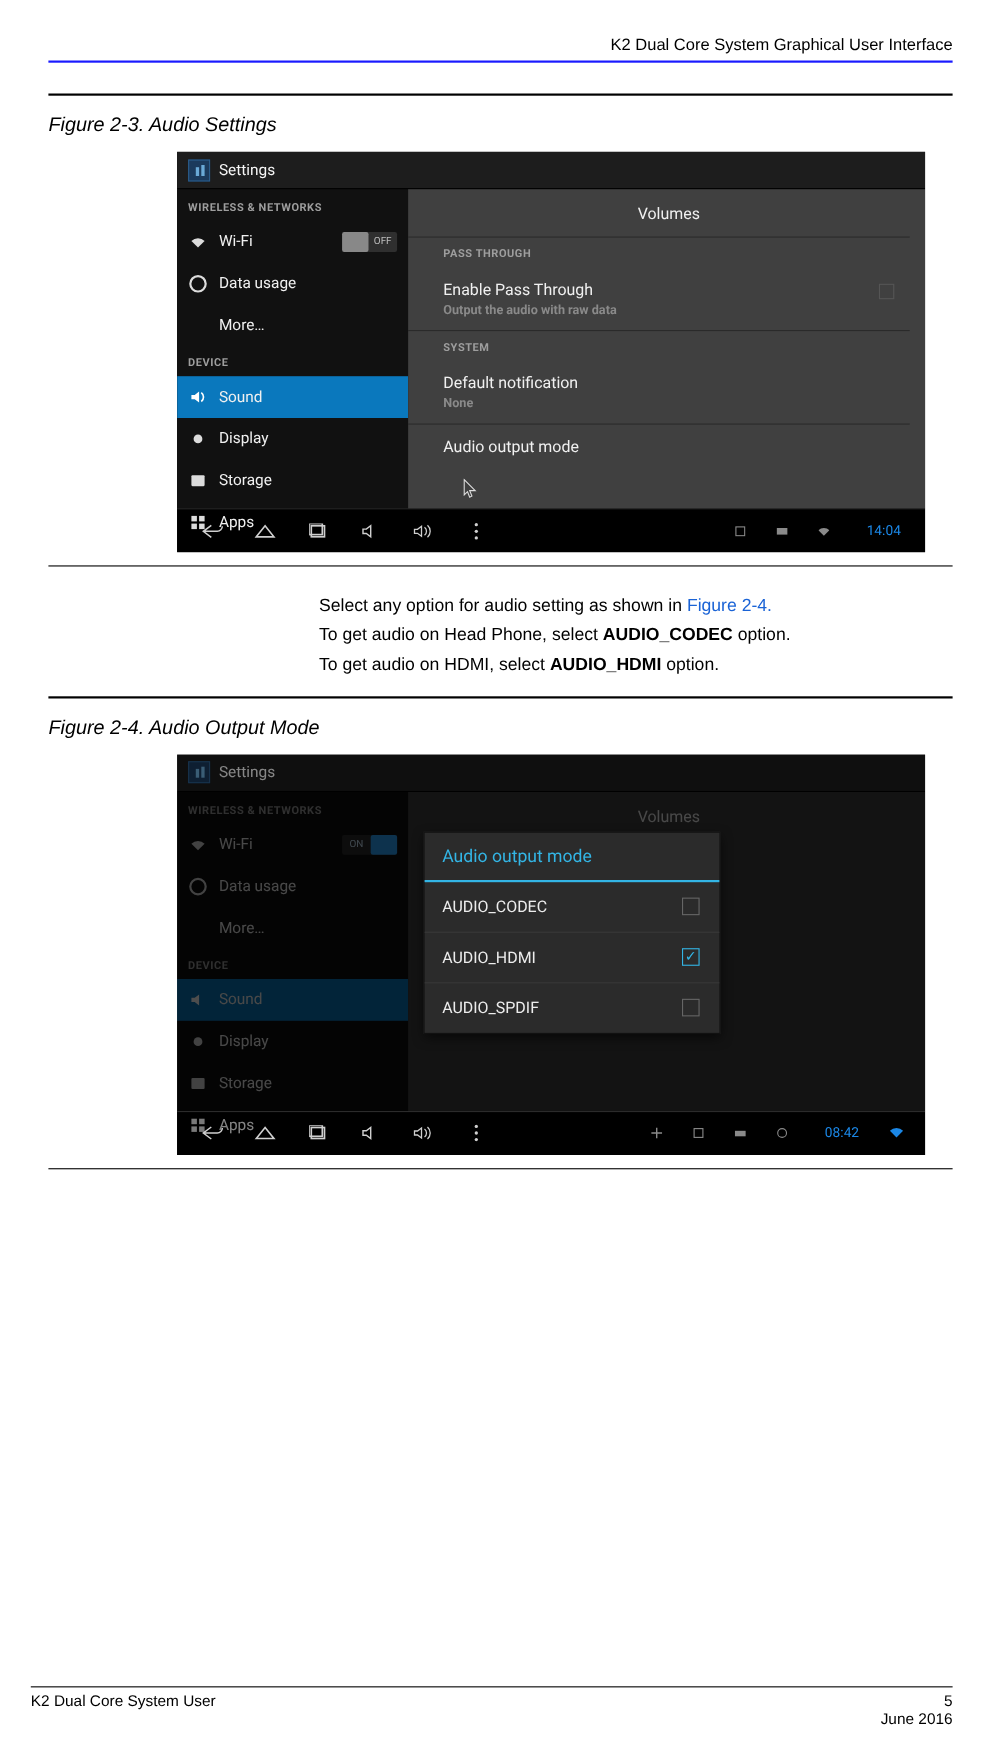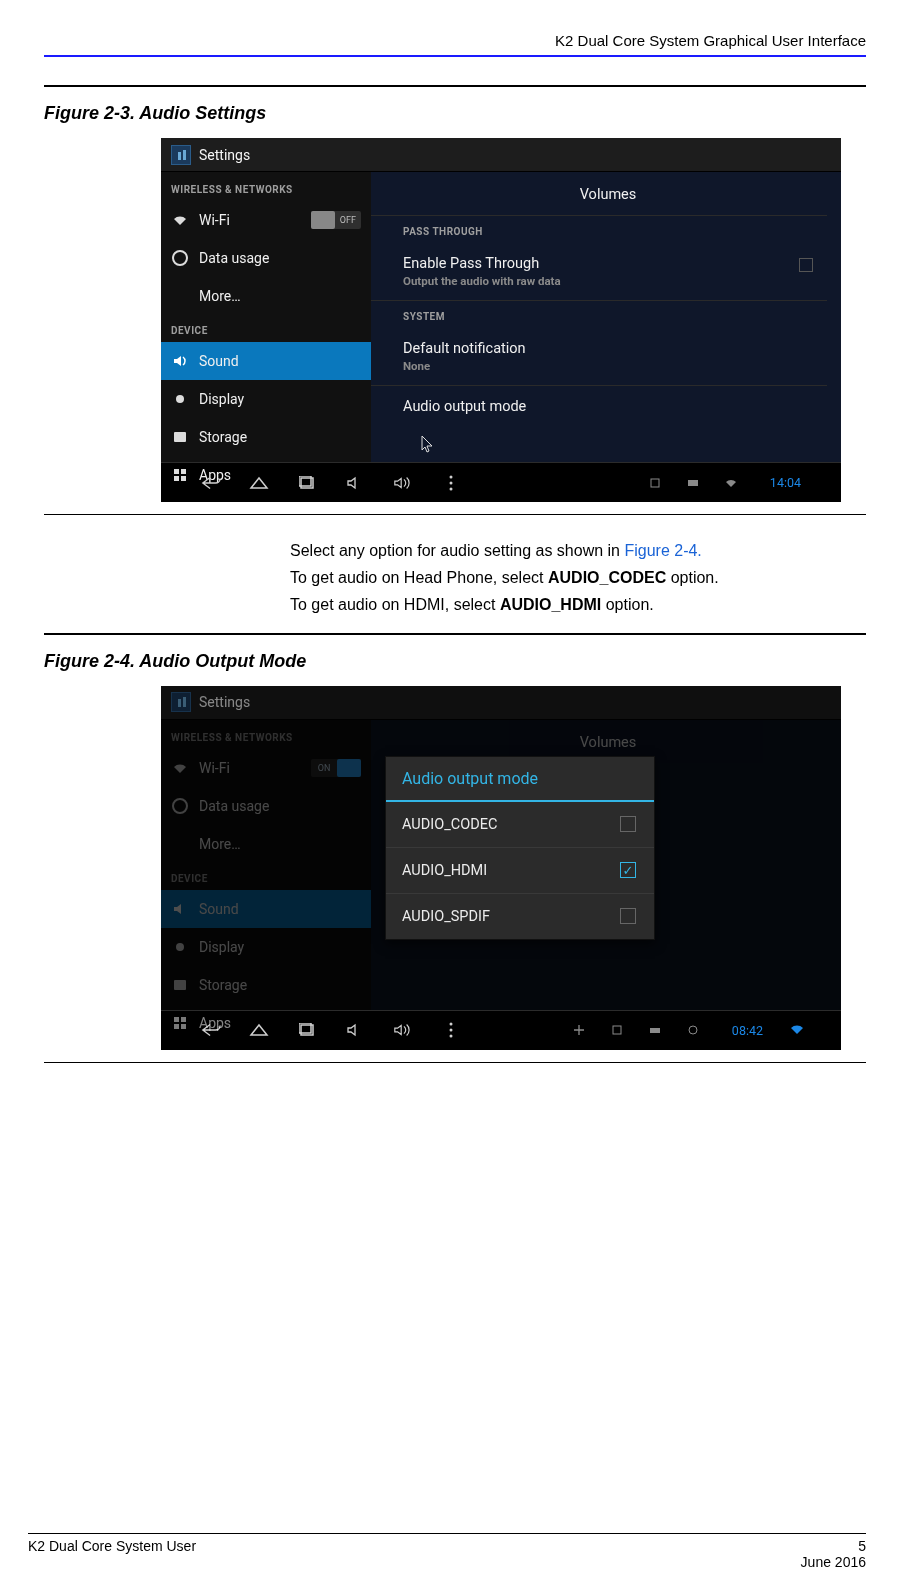--- a/index.html
+++ b/index.html
@@ -13,21 +13,21 @@
 
   
   .sec-row { display: flex; gap: 28px; margin-bottom: 8px; }
   .sec-title { font-size: 31px; font-weight: bold; white-space: nowrap; flex-shrink: 0; }
   .sec-text { font-size: 16px; line-height: 1.5; flex: 1; }
   .sec-text .bold { font-weight: bold; }
   .sec-text .link { color: #1a63d6; }
   .sec-rule-thick { border-top: 2px solid #000; margin-bottom: 16px; }
 
   
-  .fig-caption { font-size: 18px; font-weight: bold; font-style: italic; margin-bottom: 14px; }
+  .fig-caption { font-size: 18px; font-weight: normal; font-style: italic; margin-bottom: 14px; }
   .fig-rule-thin { border-top: 1px solid #000; margin: 10px 0 22px 0; }
 
   
   .body-block { margin-left: 246px; margin-right: 20px; font-size: 16px; line-height: 1.7; }
   .body-block .bold { font-weight: bold; }
   .body-block .link { color: #1a63d6; }
 
   
   .shot-wrap { margin: 0 auto 12px auto; width: 588px; }
   .shot { width: 680px; background: #000; color: #fff; font-family: "Roboto", Arial, sans-serif; font-size: 13px; overflow: hidden; }
@@ -48,34 +48,34 @@
   .lp-label { font-size: 14px; color: #f0f0f0; flex: 1; }
   .lp-ico { width: 18px; height: 18px; display: inline-block; }
 
   .toggle { width: 50px; height: 18px; border-radius: 2px; background: #2f2f2f; position: relative; display: inline-flex; align-items: center; }
   .toggle .tlbl { font-size: 9px; color: #bdbdbd; padding: 0 5px; flex:1; text-align:center; }
   .toggle .knob { width: 24px; height: 18px; background: #888; border-radius: 2px; }
   .toggle.on .knob { background: #2fa8ff; order: 2; }
   .toggle.on .tlbl { color: #d0eaff; }
 
   
-  .rp { flex: 1; background: #0f172a; padding: 2px 14px 0 0; }
+  .rp { flex: 1; background: #404040; padding: 2px 14px 0 0; }
   .rp-row { padding: 12px 14px 12px 32px; border-bottom: 1px solid #2a2a2a; }
   .rp-row.noborder { border-bottom: none; }
   .rp-cat { font-size: 10px; color: #9e9e9e; padding: 10px 14px 6px 32px; letter-spacing: .5px; font-weight: bold; }
   .rp-title { font-size: 14.5px; color: #f0f0f0; }
   .rp-sub { font-size: 11.5px; color: #8a8a8a; margin-top: 2px; font-weight: bold; }
   .rp-row .chk { width: 14px; height: 14px; border: 1px solid #555; float: right; margin-top: 3px; }
   .rp-center { text-align: center; padding-top: 12px; }
 
   
   .cursor { position: relative; left: 18px; top: 20px; }
 
   
-  .shot-nav { height: 40px; background: #000; border-top: 1px solid #2b2b2b; display: flex; align-items: center; gap: 28px; padding: 0 40px; }
+  .shot-nav { height: 40px; background: #000; border-top: 1px solid #2b2b2b; display: flex; align-items: center; gap: 28px; padding: 0 22px; }
   .shot-nav .nicon { color: #cfcfcf; width: 20px; height: 20px; display: inline-flex; align-items: center; justify-content: center; }
   .shot-nav .spacer { flex: 1; }
   .shot-nav .clock { font-size: 12.5px; color: #1b87e6; margin-left: 6px; }
   .shot-nav .mini { width: 10px; height: 10px; color: #9a9a9a; display: inline-block; }
   .wifi-on { color: #1b87e6; }
 
   
   .dim { position: relative; }
   .dim-overlay { position: absolute; inset: 0; background: rgba(0,0,0,.45); }
   .dialog { position: absolute; top: 36px; left: 224px; width: 270px; background: #2b2b2b; border: 1px solid #111; box-shadow: 0 4px 10px rgba(0,0,0,.6); }

